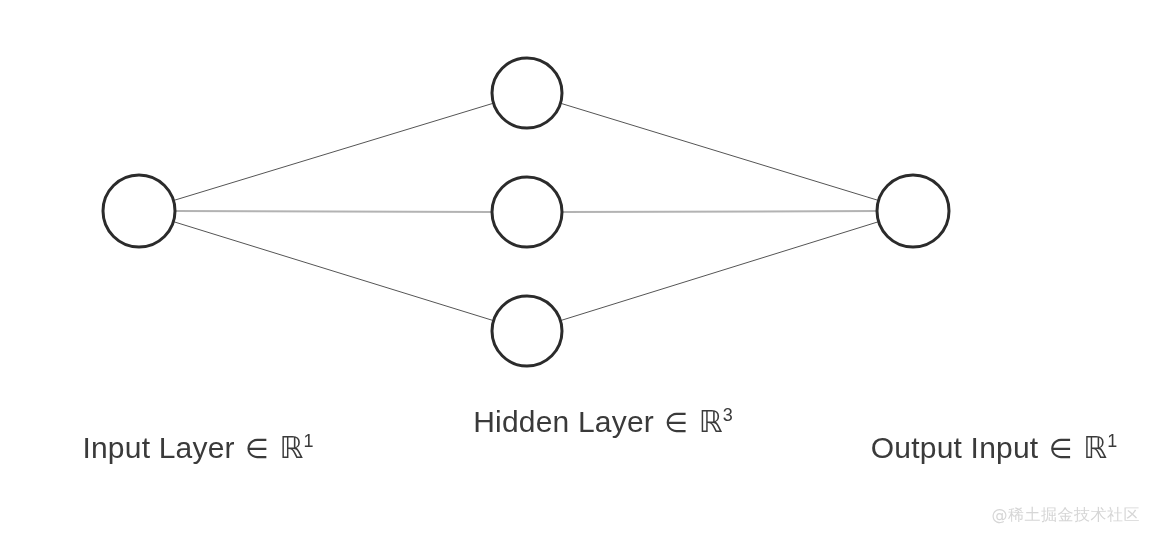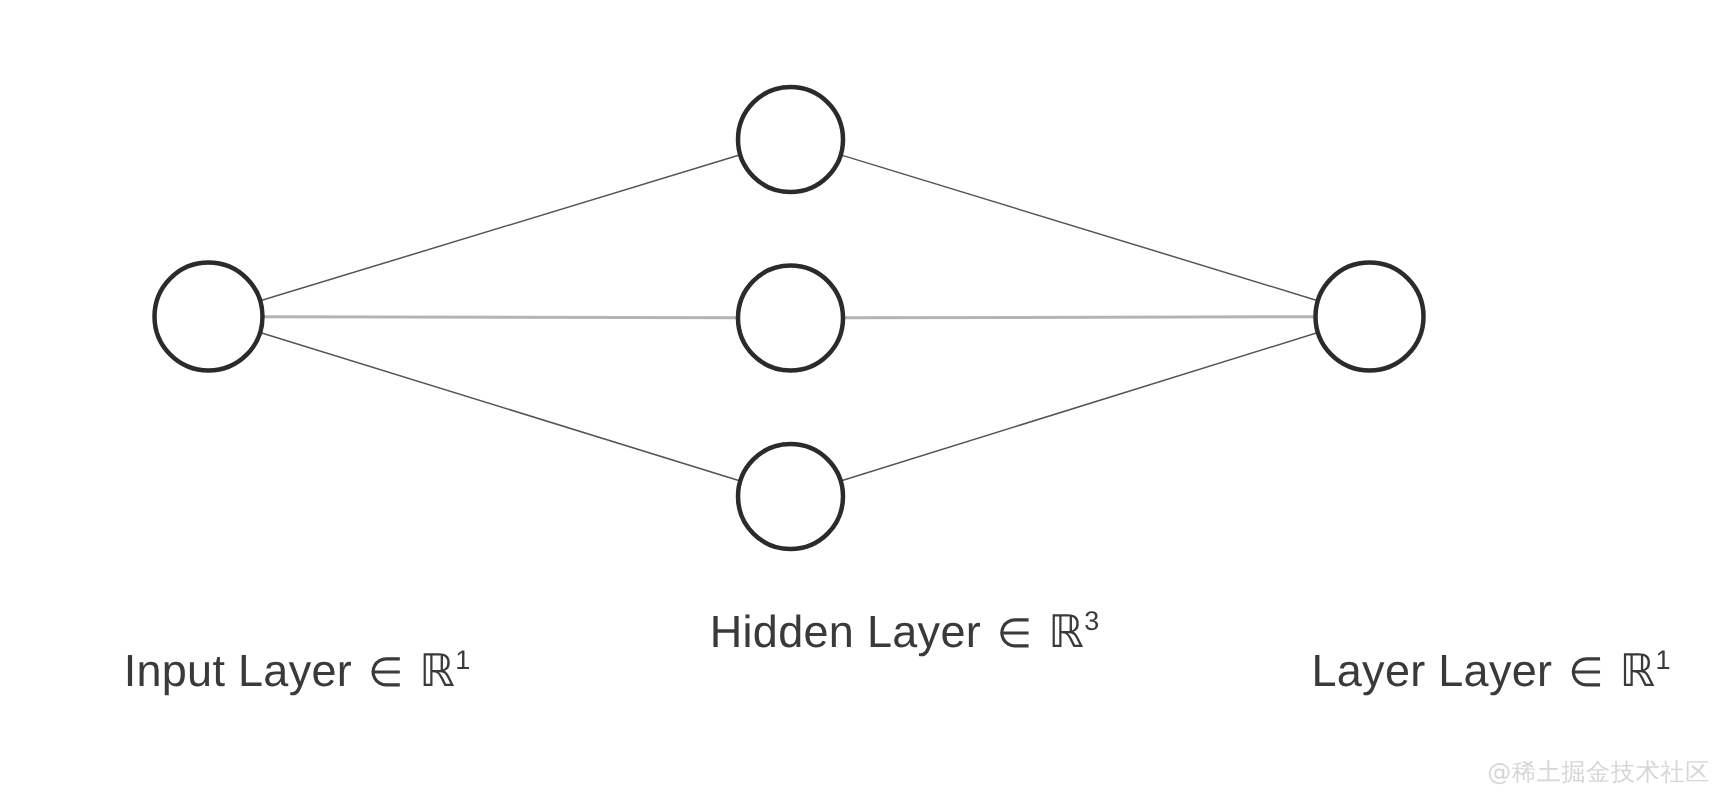--- a/index.html
+++ b/index.html
@@ -96,18 +96,18 @@
   <span class="blackboard-r">ℝ</span><span class="sup">1</span>
 </div>
 
 <div class="layer-label" id="label-hidden">
   <span>Hidden Layer</span>
   <span class="isin">∈</span>
   <span class="blackboard-r">ℝ</span><span class="sup">3</span>
 </div>
 
 <div class="layer-label" id="label-output">
-  <span>Layer Layer</span>
+  <span>Output Input</span>
   <span class="isin">∈</span>
   <span class="blackboard-r">ℝ</span><span class="sup">1</span>
 </div>
 
 <div id="watermark">@稀土掘金技术社区</div>
 
 </body></html>

